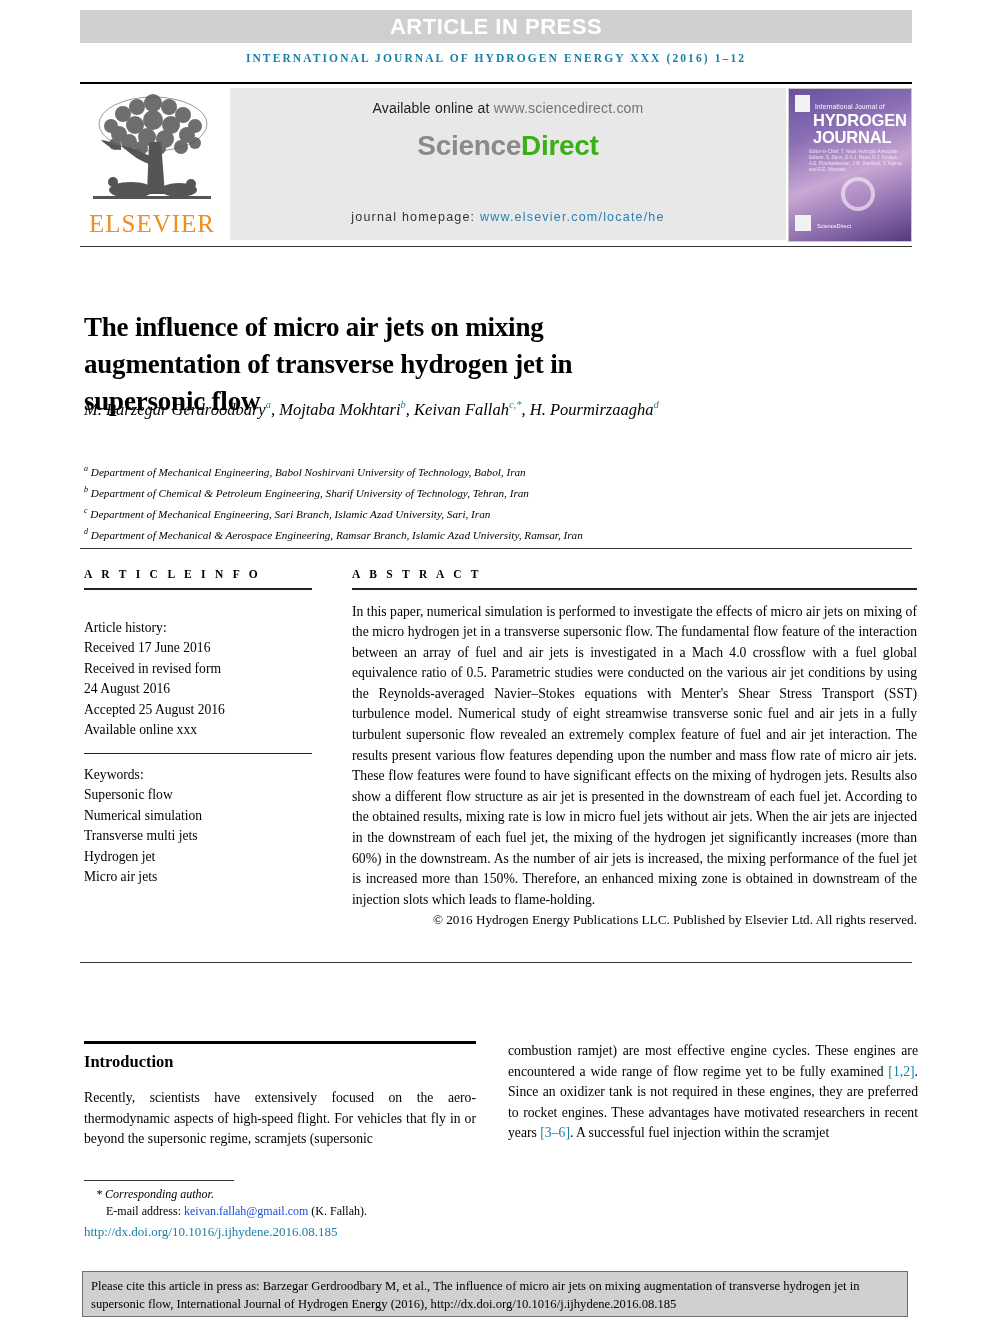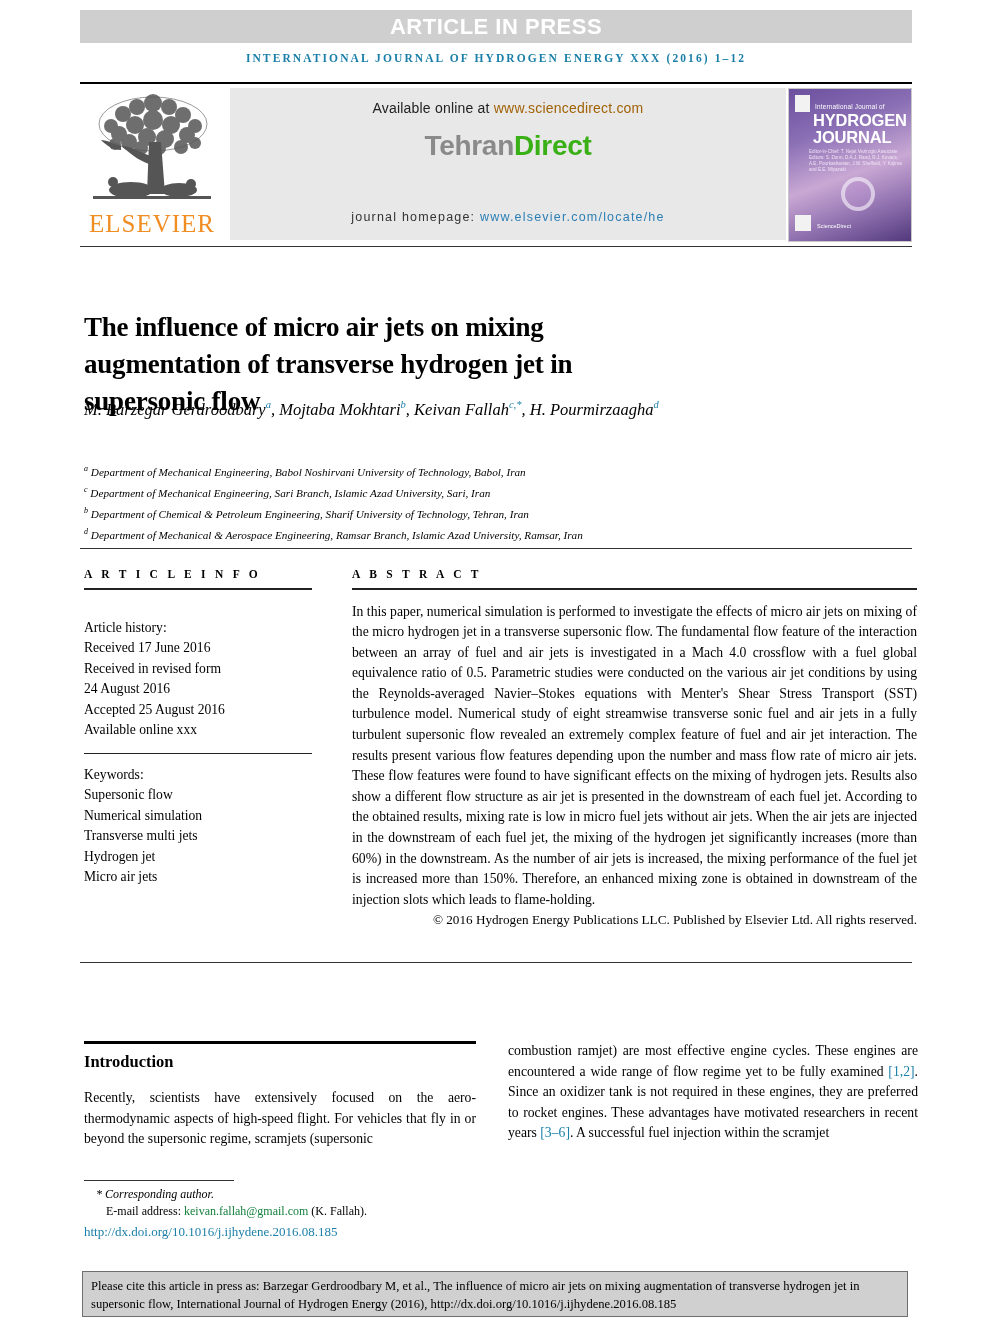--- a/index.html
+++ b/index.html
@@ -73,21 +73,21 @@
     width: 556px; height: 152px;
     background: #e8e8e8;
     display: flex; flex-direction: column; align-items: center;
   }
   .sd-avail {
     margin-top: 12px;
     font-family: "Liberation Sans", sans-serif;
     font-size: 14px; color: #222;
     letter-spacing: 0.2px;
   }
-  .sd-avail .lnk { color: #a16207; }
+  .sd-avail .lnk { color: #737373; }
   .sd-brand {
     margin-top: 14px;
     font-family: "Liberation Sans", sans-serif;
     font-weight: bold;
     font-size: 28px;
     letter-spacing: -0.3px;
   }
   .sd-brand .s1 { color: #8a8a8a; }
   .sd-brand .s2 { color: #3ab017; }
   .sd-home {
@@ -273,21 +273,21 @@
   }
   .footnote {
     position: absolute; left: 84px; top: 1186px;
     width: 600px;
     font-family: "Liberation Serif", serif;
     font-size: 12px;
     line-height: 16.5px;
   }
   .footnote .corr { font-style: italic; padding-left: 12px; }
   .footnote .mail { padding-left: 22px; }
-  .link { color: #15803d; }
+  .link { color: #1d4ed8; }
   .doi-line {
     position: absolute; left: 84px; top: 1224px;
     font-family: "Liberation Serif", serif;
     font-size: 13px;
     color: #1a7fa8;
   }
   .issn-line {
     position: absolute; left: 84px; top: 1240px;
     font-family: "Liberation Serif", serif;
     font-size: 13.2px;
@@ -360,21 +360,21 @@
         </g>
       </svg>
       <div class="elsevier-word">ELSEVIER</div>
     </div>
 
     <div class="sd-panel">
       <div class="sd-avail">
         <span>Available online at </span><span class="lnk">www.sciencedirect.com</span>
       </div>
       <div class="sd-brand">
-        <span class="s1">Tehran</span><span class="s2">Direct</span>
+        <span class="s1">Science</span><span class="s2">Direct</span>
       </div>
       <div class="sd-home">
         <span>journal homepage: </span><span class="lnk">www.elsevier.com/locate/he</span>
       </div>
     </div>
 
     <div class="cover">
       <div class="cover-inner">
         <div class="cov-badge"></div>
         <div class="cov-small">International Journal of</div>
@@ -394,22 +394,22 @@
 
   <div class="authors">
     <span>M. Barzegar Gerdroodbary</span><sup>a</sup>,
     <span>Mojtaba Mokhtari</span><sup>b</sup>,
     <span>Keivan Fallah</span><sup class="star">c,*</sup>,
     <span>H. Pourmirzaagha</span><sup>d</sup>
   </div>
 
   <div class="affils">
     <div><sup>a</sup> <span>Department of Mechanical Engineering, Babol Noshirvani University of Technology, Babol, Iran</span></div>
+    <div><sup>b</sup> <span>Department of Chemical &amp; Petroleum Engineering, Sharif University of Technology, Tehran, Iran</span></div>
     <div><sup>c</sup> <span>Department of Mechanical Engineering, Sari Branch, Islamic Azad University, Sari, Iran</span></div>
-    <div><sup>b</sup> <span>Department of Chemical &amp; Petroleum Engineering, Sharif University of Technology, Tehran, Iran</span></div>
     <div><sup>d</sup> <span>Department of Mechanical &amp; Aerospace Engineering, Ramsar Branch, Islamic Azad University, Ramsar, Iran</span></div>
   </div>
 
   <div class="rule-afterauth"></div>
 
   <div class="col-left">
     <div class="sec-head">A R T I C L E   I N F O</div>
     <div class="hr-thin lg"></div>
     <div class="info-block">
       <div class="lbl">Article history:</div>

